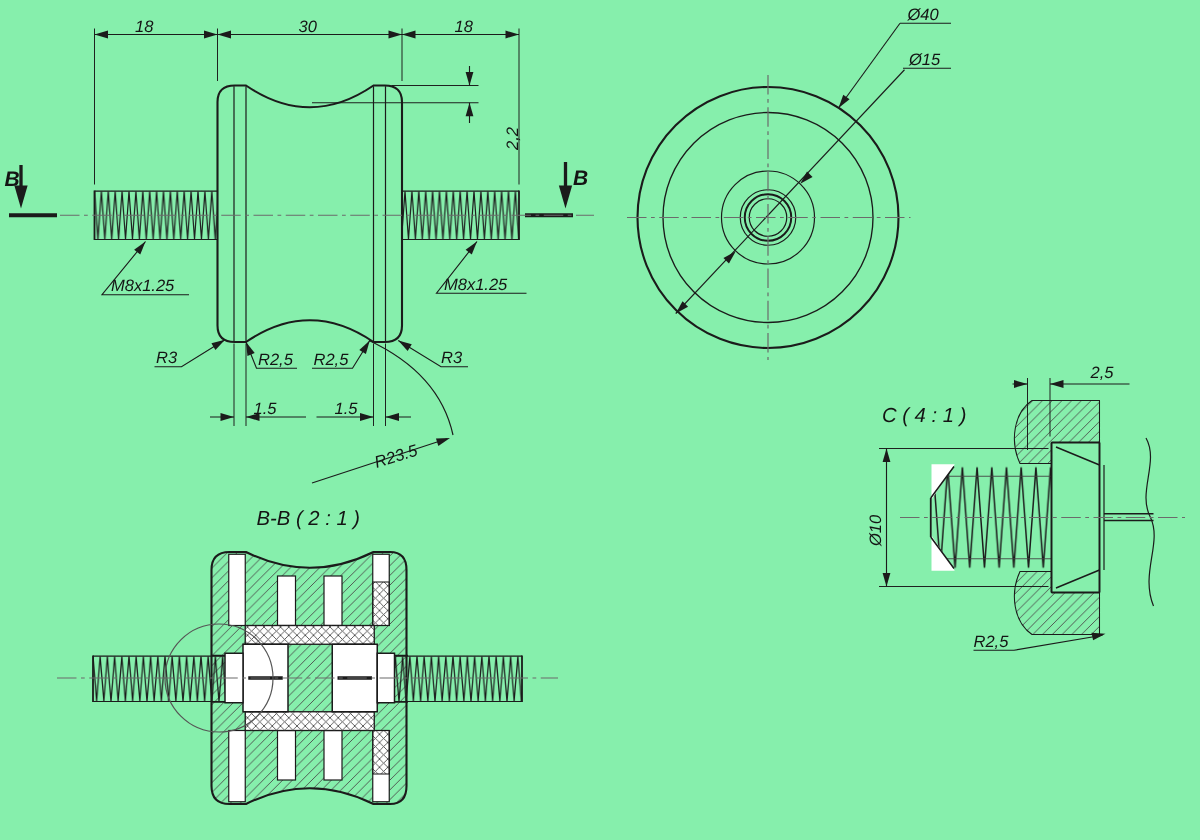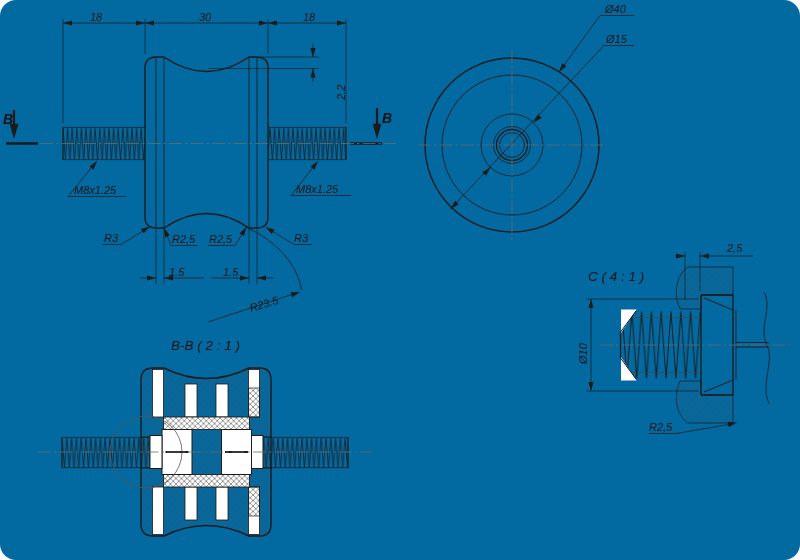--- a/index.html
+++ b/index.html
@@ -1,16 +1,16 @@
 <!DOCTYPE html>
 <html><head>
 <meta charset="utf-8">
 <style>
   html,body{margin:0;padding:0;background:#ffffff;}
-  #sheet{position:relative;width:800px;height:560px;background:#0369a1;overflow:hidden;border-radius:16px;}
+  #sheet{position:relative;width:800px;height:560px;background:#86efac;overflow:hidden;}
   svg{display:block;}
   text{fill:#141414;font-family:"Liberation Sans", sans-serif;font-style:italic;}
   .dim{font-size:11px;}
   .ttl{font-size:13.5px;}
   .sec{font-size:14px;font-weight:bold;}
 </style>
 </head>
 <body>
 
 <div id="sheet">

